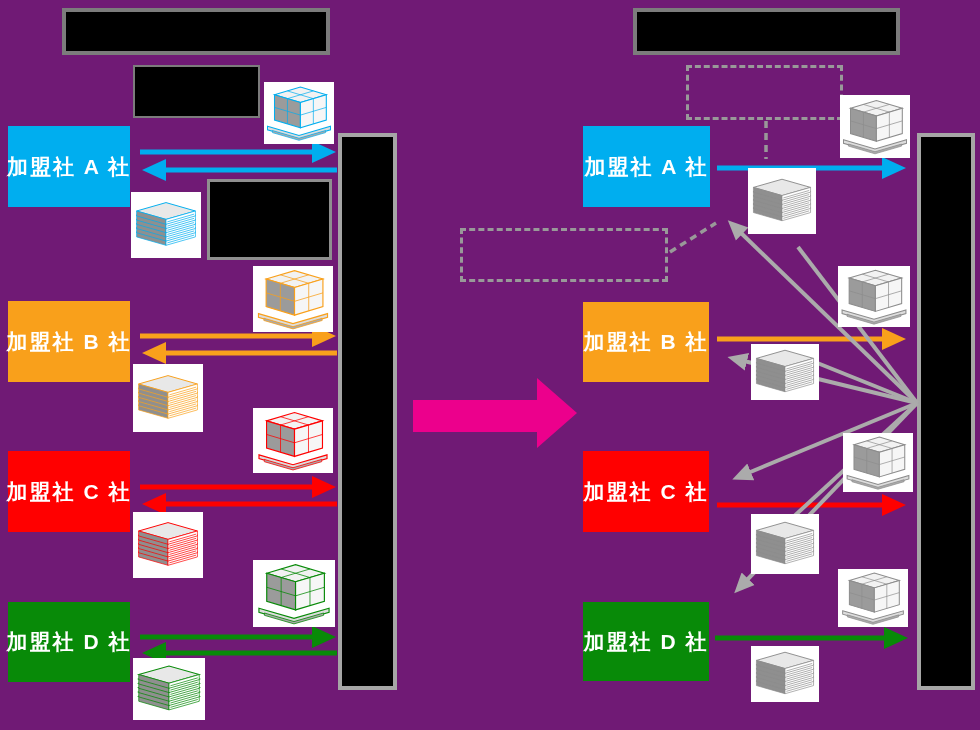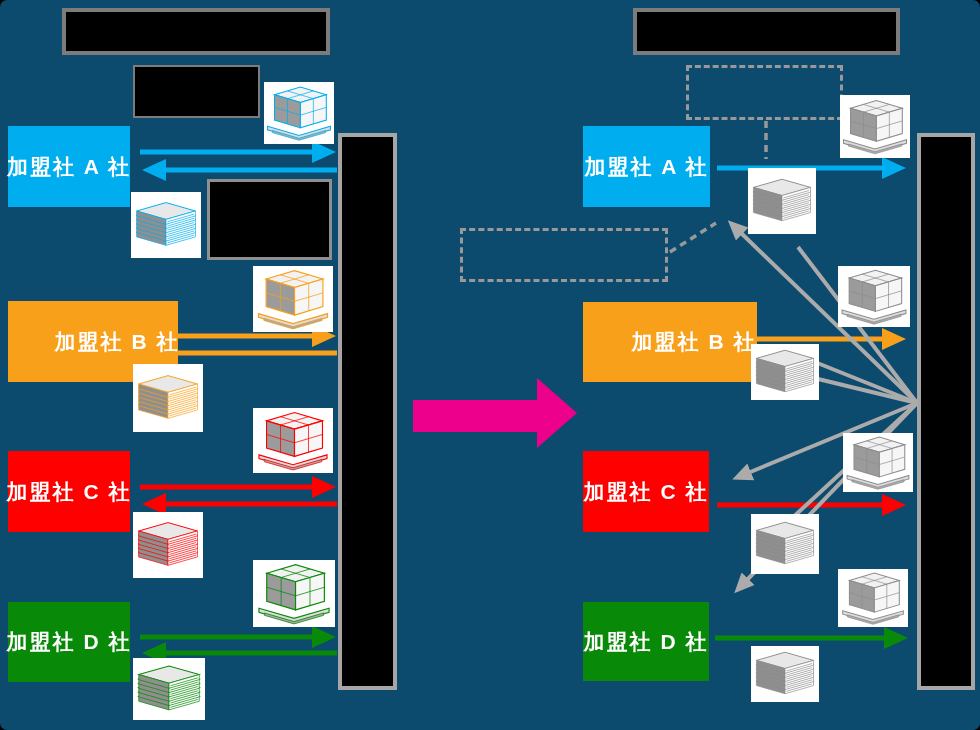--- a/index.html
+++ b/index.html
@@ -1,35 +1,34 @@
 <!DOCTYPE html>
 <html><head>
 <meta charset="utf-8">
 <style>
   html,body{margin:0;padding:0;background:#000;}
   #stage{
-    position:relative;width:980px;height:730px;background:#0c4a6e;overflow:hidden;
+    position:relative;width:980px;height:730px;background:#701a75;overflow:hidden;
     font-family:"Liberation Sans",sans-serif;
-    border-radius:7px;
   }
   .box{position:absolute;background:#000;}
   .solid-border-thick{border:4px solid #7c7c7c;}
   .solid-border-thin{border:2px solid #7c7c7c;}
   .solid-border-mid{border:3px solid #8f8f8f;}
   .tall-box{border:4px solid #a6a6a6;}
   .dashed-box{border:3px dashed #999999;background:transparent;}
   .company-label{
     position:absolute;display:flex;align-items:center;justify-content:center;
     color:#ffffff;font-weight:bold;font-size:21px;letter-spacing:2px;white-space:nowrap;
     z-index:3;
   }
   .icon{position:absolute;background:#ffffff;z-index:5;display:block;}
   .icon svg{display:block;width:100%;height:100%;}
   #lines{position:absolute;left:0;top:0;z-index:2;pointer-events:none;}
-  .lbl-a{background:#00AEEF;} .lbl-b{background:#F9A01B;padding-left:48px;}
+  .lbl-a{background:#00AEEF;} .lbl-b{background:#F9A01B;}
   .lbl-c{background:#FF0000;} .lbl-d{background:#088A08;text-align:center;}
 </style>
 </head>
 <body>
 
 <div id="stage">
 
   <svg width="0" height="0" style="position:absolute" aria-hidden="true">
     <defs>
       <g id="sym-stack-layer">

